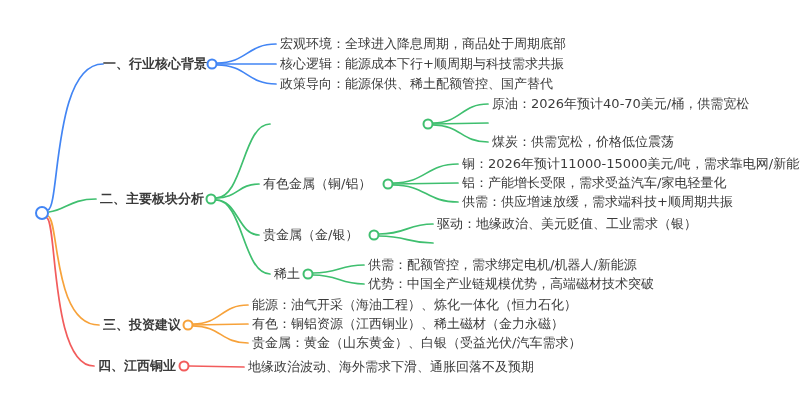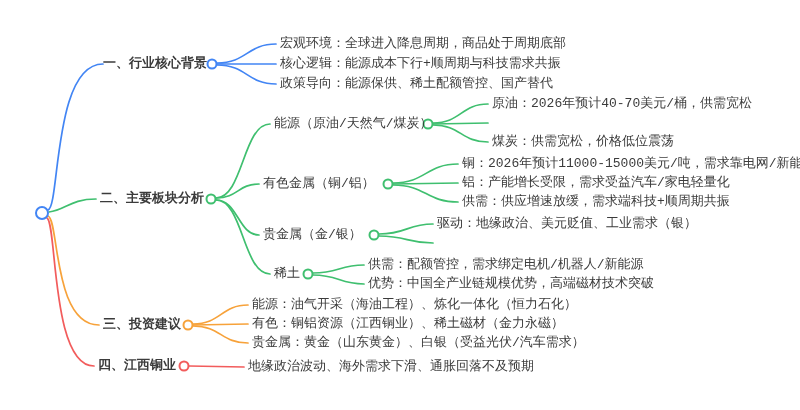--- a/index.html
+++ b/index.html
@@ -5,21 +5,21 @@
   html,body{margin:0;padding:0;background:#ffffff;}
   .stage{
     position:relative;width:800px;height:410px;background:#ffffff;overflow:hidden;
     font-family:"DejaVu Sans","Liberation Sans",sans-serif;
   }
   .links{position:absolute;left:0;top:0;width:800px;height:410px;}
   .links path{fill:none;stroke-width:1.7;stroke-linecap:round;}
   .links circle{fill:#ffffff;stroke-width:2;}
   .node{
     position:absolute;transform:translateY(-50%);white-space:nowrap;
-    font-size:13px;line-height:1.25;color:#3b3b3b;font-weight:500;cursor:default;font-family:Liberation Mono, monospace;
+    font-size:13px;line-height:1.25;color:#3b3b3b;font-weight:500;cursor:default;
   }
   .lvl1{font-weight:600;}
 </style>
 </head>
 <body>
 
 <div class="stage">
 
   <svg class="links" viewBox="0 0 800 410">
 
@@ -70,21 +70,20 @@
 
   <div class="node lvl1" style="left:103px;top:64px">一、行业核心背景</div>
   <div class="node lvl1" style="left:100px;top:199px">二、主要板块分析</div>
   <div class="node lvl1" style="left:103px;top:325px">三、投资建议</div>
   <div class="node lvl1" style="left:98px;top:366px">四、江西铜业</div>
 
   <div class="node" style="left:280px;top:44px">宏观环境：全球进入降息周期，商品处于周期底部</div>
   <div class="node" style="left:280px;top:64px">核心逻辑：能源成本下行+顺周期与科技需求共振</div>
   <div class="node" style="left:280px;top:84px">政策导向：能源保供、稀土配额管控、国产替代</div>
 
-  <div class="node" style="left:274px;top:124px">能源（原油/天然气/煤炭）</div>
   <div class="node" style="left:263px;top:184px">有色金属（铜/铝）</div>
   <div class="node" style="left:263px;top:235px">贵金属（金/银）</div>
   <div class="node" style="left:274px;top:274px">稀土</div>
 
   <div class="node" style="left:492px;top:104px">原油：2026年预计40-70美元/桶，供需宽松</div>
   <div class="node" style="left:492px;top:142px">煤炭：供需宽松，价格低位震荡</div>
 
   <div class="node" style="left:462px;top:164px">铜：2026年预计11000-15000美元/吨，需求靠电网/新能源</div>
   <div class="node" style="left:462px;top:183px">铝：产能增长受限，需求受益汽车/家电轻量化</div>
   <div class="node" style="left:437px;top:224px">驱动：地缘政治、美元贬值、工业需求（银）</div>

